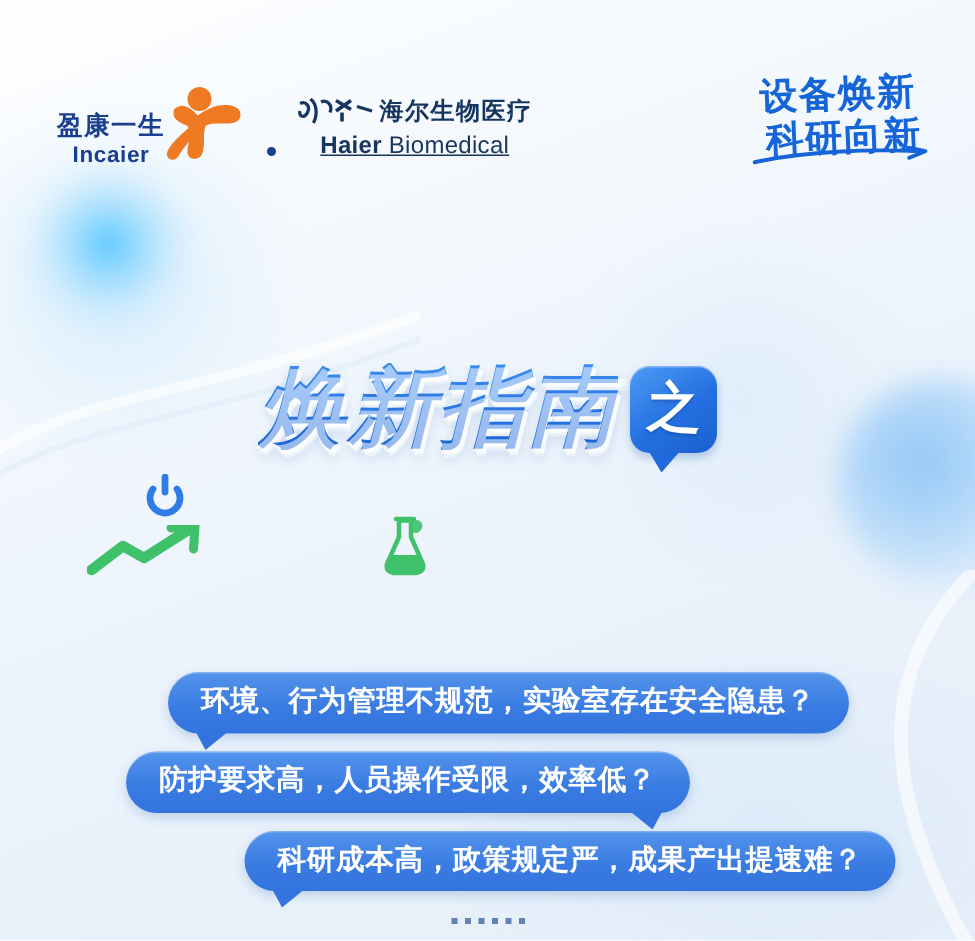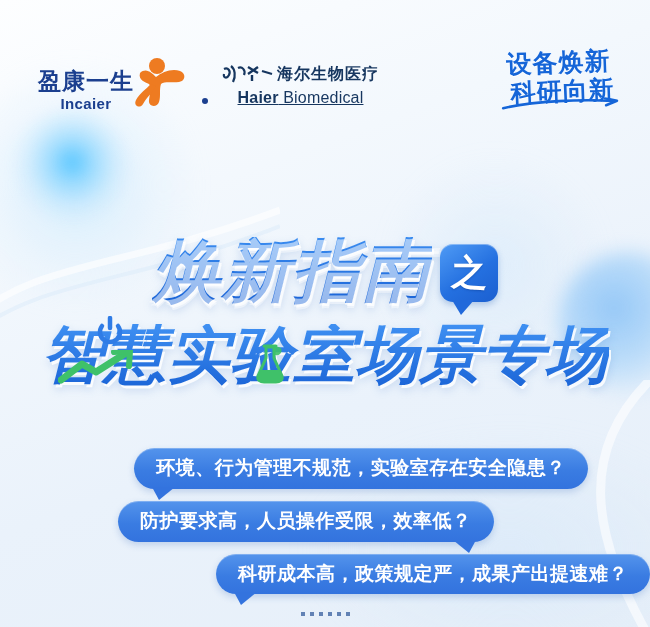--- a/index.html
+++ b/index.html
@@ -61,21 +61,21 @@
   }
 
   
   .logo-bar{
     position:absolute;left:38px;top:56px;height:56px;
     display:flex;align-items:center;gap:0;
   }
   .brand-left{display:flex;align-items:flex-end;position:relative;}
   .brand-left-text{display:flex;flex-direction:column;align-items:center;line-height:1;}
   .cn-incaier{
-    font-size:23px;font-weight:700;color:#1b3f8f;letter-spacing:1px;
+    font-size:17px;font-weight:700;color:#1b3f8f;letter-spacing:1px;
     font-family:"DejaVu Sans","Liberation Sans",sans-serif;
   }
   .en-incaier{
     font-size:15px;font-weight:700;color:#1b3f8f;letter-spacing:.4px;
     margin-top:3px;
     text-align:center;
   }
   .figure-mark{margin-left:-2px;margin-bottom:0px;}
   .dot-sep{
     width:6px;height:6px;border-radius:50%;background:#1b3f8f;
@@ -109,21 +109,21 @@
   }
 
   
   .title-wrap{position:absolute;left:0;top:228px;width:650px;}
   .title-1{
     display:flex;align-items:center;justify-content:center;gap:8px;
     height:86px;
   }
   .t-main{
     font-family:"DejaVu Sans","Liberation Sans",sans-serif;
-    font-size:68px;font-weight:700;line-height:1;
+    font-size:58px;font-weight:700;line-height:1;
     letter-spacing:2px;
     color:#1f6fe0;
     font-style:italic;
     background:linear-gradient(180deg,#3a8cf0 0%,#1a63d6 100%);
     -webkit-background-clip:text;background-clip:text;
     -webkit-text-fill-color:transparent;
     text-shadow:0 2px 0 rgba(255,255,255,.55);
     filter:drop-shadow(2px 3px 0 rgba(255,255,255,.85))
            drop-shadow(0 3px 4px rgba(40,100,190,.18));
     white-space:nowrap;
@@ -165,23 +165,23 @@
     white-space:nowrap;
   }
   
   .deco-chart{position:absolute;left:58px;top:32px;pointer-events:none;}
   .deco-power{position:absolute;left:96px;top:-2px;pointer-events:none;}
   .deco-flask{position:absolute;left:253px;top:26px;pointer-events:none;}
 
   
   .pills{position:absolute;left:0;top:448px;width:650px;}
   .pill-row{display:flex;margin-bottom:12px;position:relative;}
-  .pill-row.r1{justify-content:center;padding-left:72px;}
-  .pill-row.r2{justify-content:flex-start;padding-left:118px;}
-  .pill-row.r3{justify-content:flex-end;padding-left:110px;}
+  .pill-row.r1{justify-content:flex-start;padding-left:112px;}
+  .pill-row.r2{justify-content:flex-start;padding-left:84px;}
+  .pill-row.r3{justify-content:center;padding-left:110px;}
   .pill{
     position:relative;
     border-radius:22px;
     padding:8px 22px 9px 22px;
     background:linear-gradient(180deg,#5494ec 0%,#3a7ce2 55%,#3373de 100%);
     box-shadow:0 3px 7px rgba(40,95,180,.22),
                inset 0 1px 0 rgba(255,255,255,.25);
     color:#ffffff;
     font-family:"DejaVu Sans","Liberation Sans",sans-serif;
     font-size:19px;font-weight:700;line-height:1.25;letter-spacing:.5px;
@@ -274,21 +274,20 @@
   <div class="title-wrap">
 
     <div class="title-1">
       <div class="t-main">焕新指南</div>
       <div class="bubble-zhi">
         <span>之</span>
       </div>
     </div>
 
     <div class="title-2">
-      <div class="t-sub">智慧实验室场景专场</div>
 
       <svg class="deco-chart" width="78" height="34" viewBox="0 0 78 34">
         <path d="M3,30 L24,14 L38,22 L68,3" stroke="#3fc169" stroke-width="7" fill="none" stroke-linejoin="round" stroke-linecap="round"></path>
         <path d="M56,2 L72,1 L71,16" stroke="#3fc169" stroke-width="6" fill="none" stroke-linejoin="round" stroke-linecap="round"></path>
       </svg>
 
       <svg class="deco-power" width="28" height="30" viewBox="0 0 28 30">
         <path d="M6,10 A10,10 0 1,0 22,10" stroke="#2f7ce6" stroke-width="4.5" fill="none" stroke-linecap="round"></path>
         <path d="M14,2 L14,12" stroke="#2f7ce6" stroke-width="4.5" fill="none" stroke-linecap="round"></path>
       </svg>

